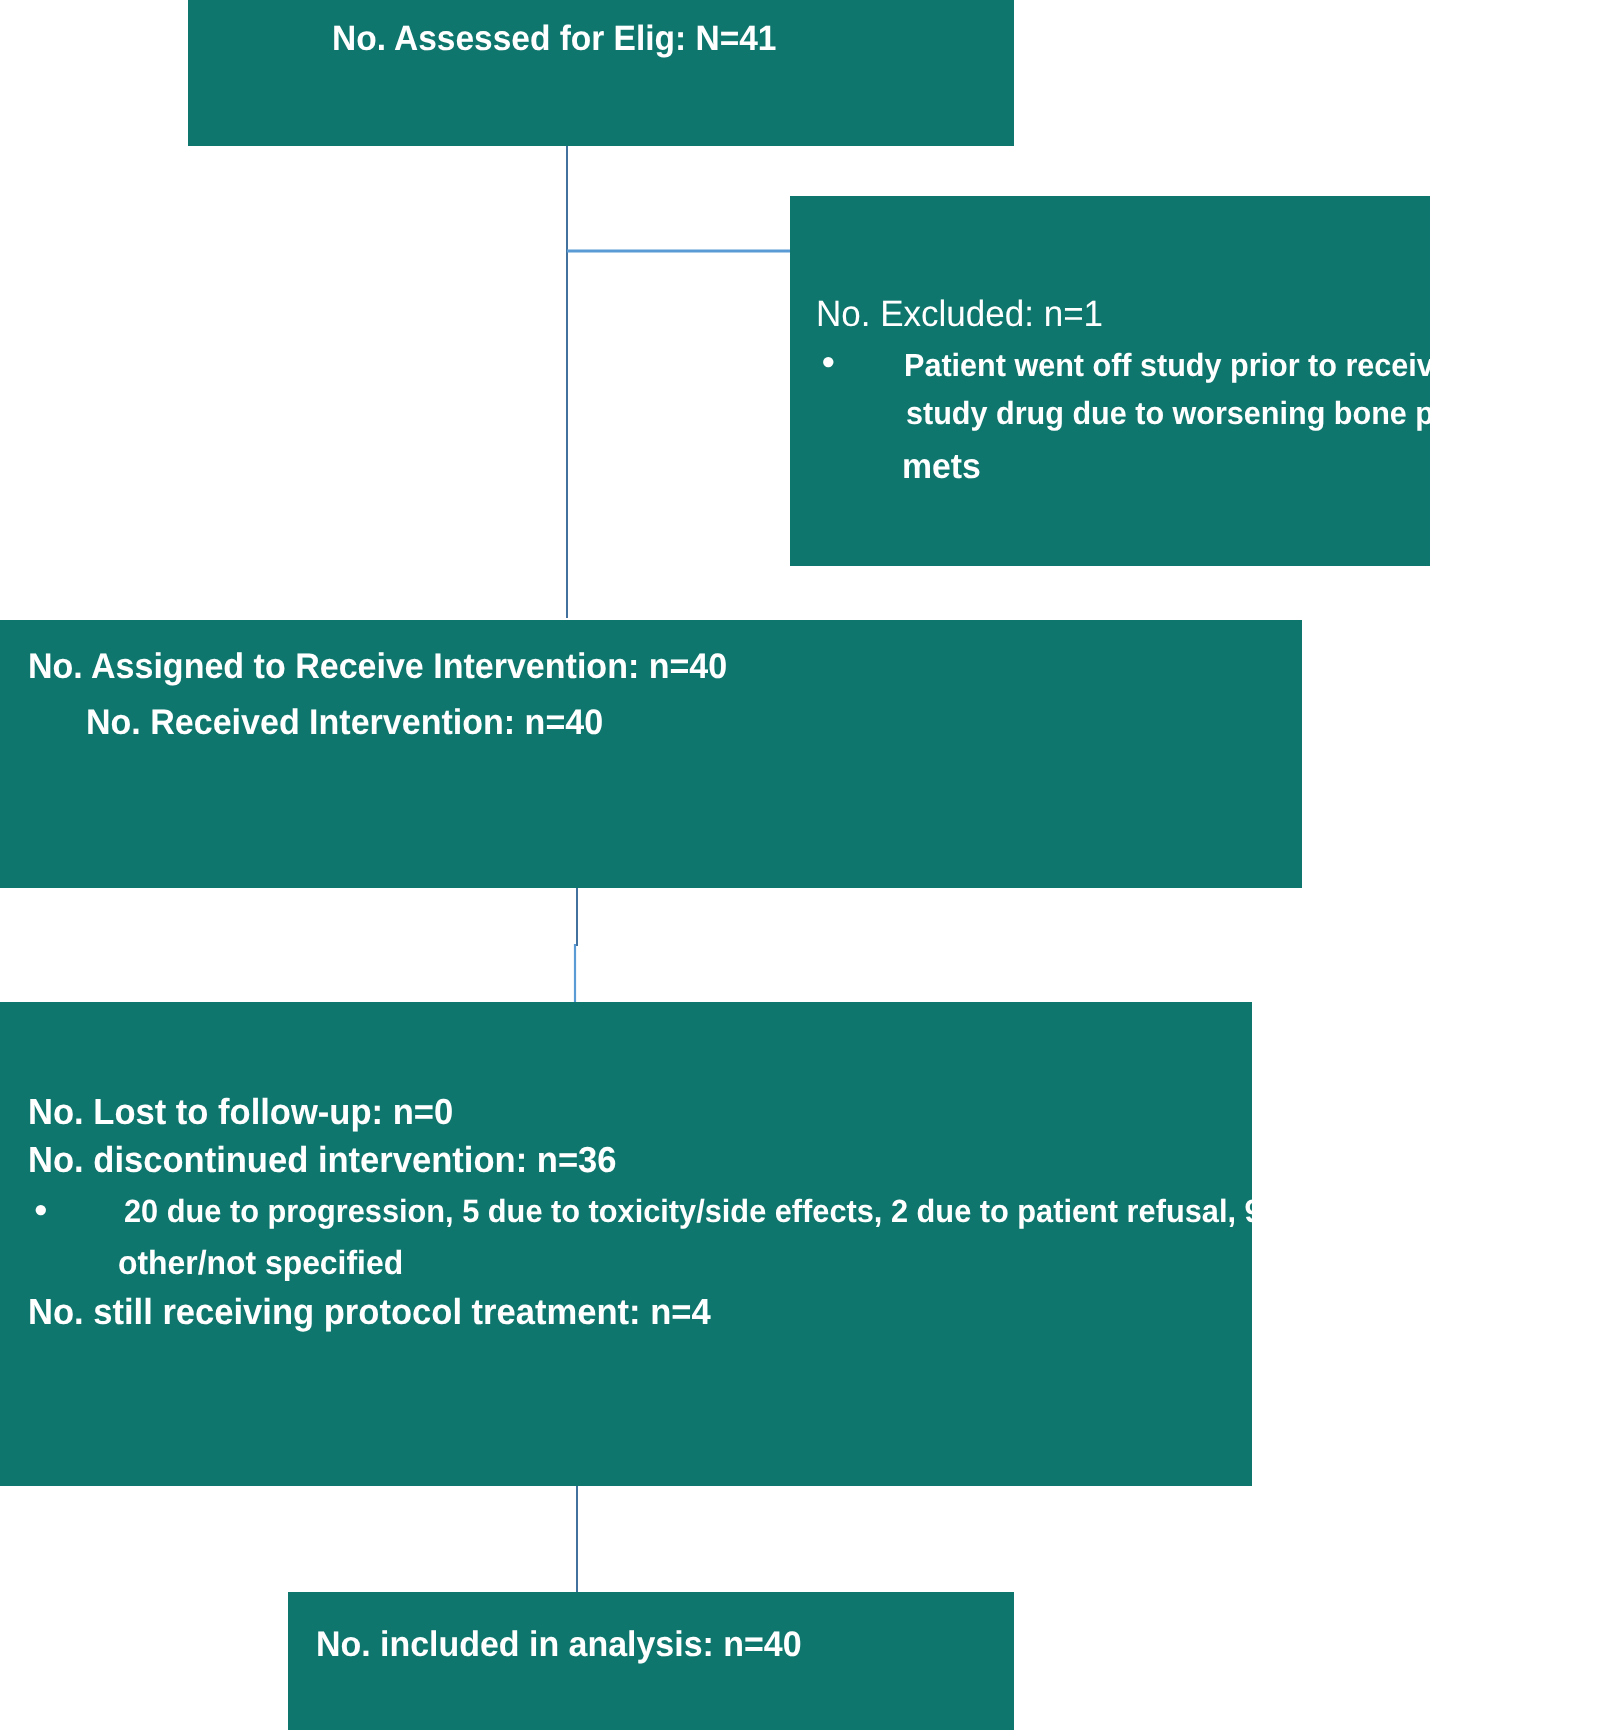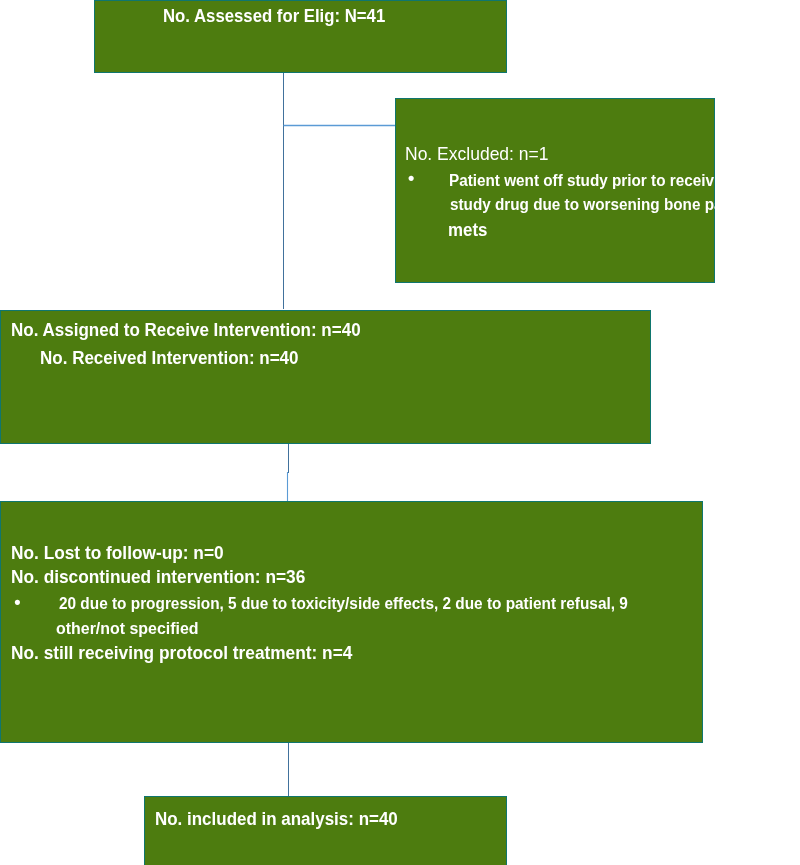--- a/index.html
+++ b/index.html
@@ -1,24 +1,24 @@
 <!DOCTYPE html>
 <html><head>
 <meta charset="utf-8">
 <style>
   html,body{margin:0;padding:0;}
   body{width:800px;height:865px;background:#ffffff;position:relative;overflow:hidden;
        font-family:"Liberation Sans",sans-serif;}
   .canvas{position:absolute;left:0;top:0;width:800px;height:865px;}
 
-  .box{position:absolute;background:#4d7c0f;border:1px solid #0f766e;box-sizing:border-box;color:#fff;padding-left:44px;}
+  .box{position:absolute;background:#0f766e;border:4px solid #0f766e;box-sizing:border-box;color:#fff;padding-left:44px;}
   .b1{left:94px;top:0px;width:413px;height:73px;}
   .b2{left:395px;top:98px;width:320px;height:185px;}
   .b3{left:0px;top:310px;width:651px;height:134px;}
-  .b4{left:0px;top:501px;width:703px;height:242px;}
+  .b4{left:0px;top:501px;width:626px;height:242px;}
   .b5{left:144px;top:796px;width:363px;height:95px;}
 
   svg.conn{position:absolute;left:0;top:0;width:800px;height:865px;overflow:visible;}
 
   .t{position:absolute;white-space:pre;line-height:1;font-weight:bold;
      transform:scaleX(0.955);transform-origin:left top;}
   .fs-hdr {font-size:17.55px;}
   .fs-hdr5{font-size:17.78px;}
   .fs-main{font-size:17.82px;}
   .fs-main4{font-size:18.1px;}

